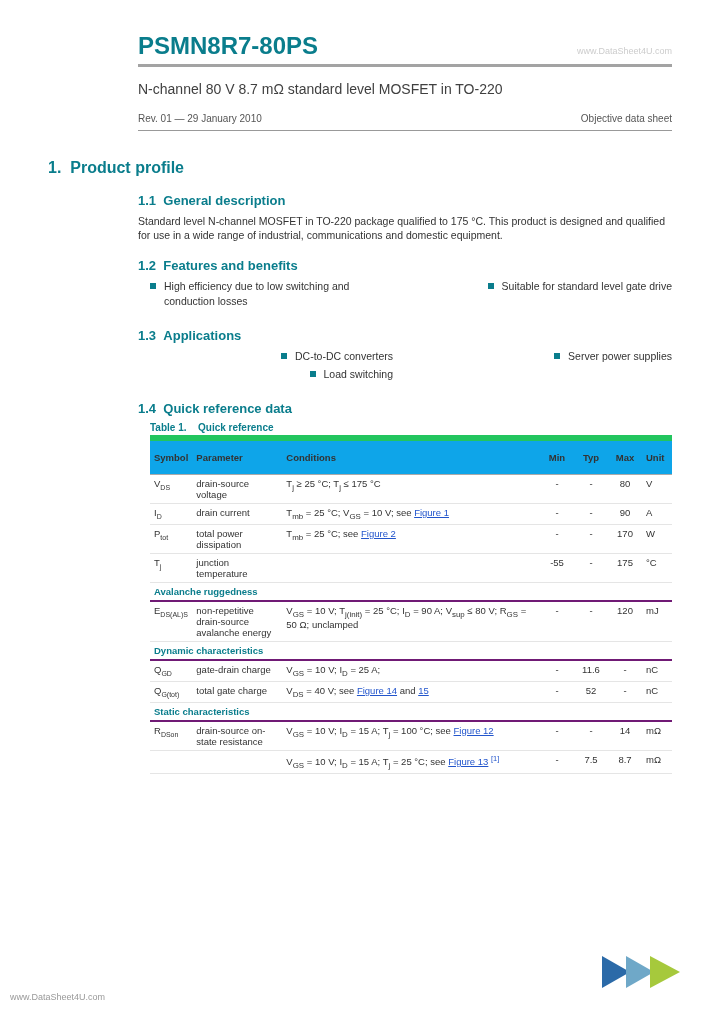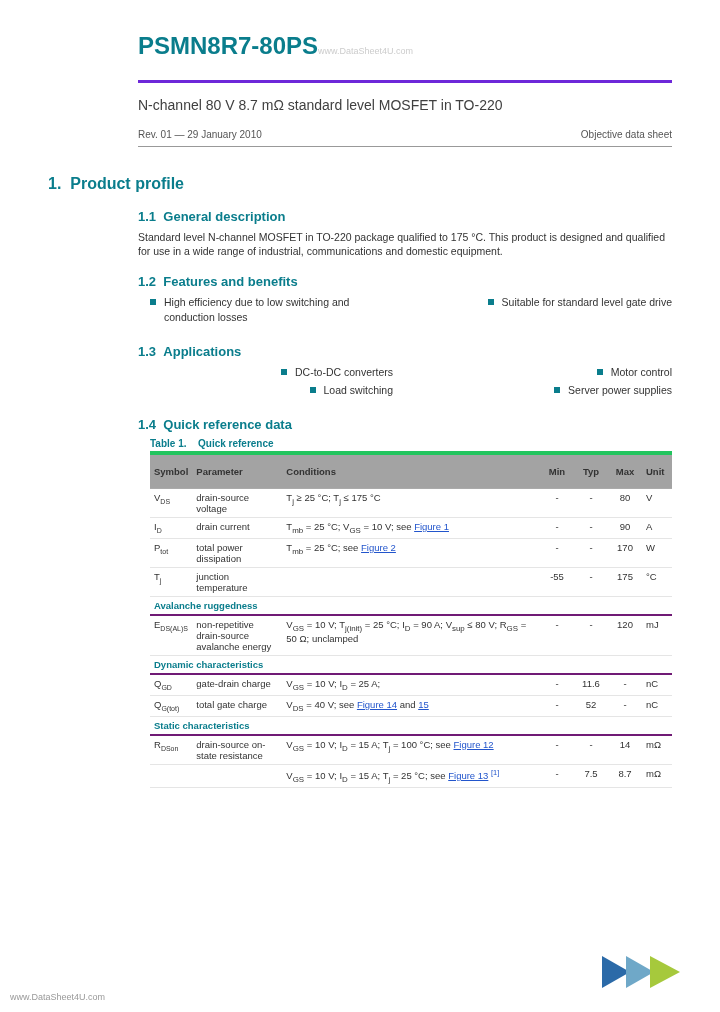--- a/index.html
+++ b/index.html
@@ -1,35 +1,35 @@
 <!DOCTYPE html>
 <html><head>
 <meta charset="utf-8">
 <style>
   * { margin: 0; padding: 0; box-sizing: border-box; }
   body { font-family: Arial, Helvetica, sans-serif; background: #fff; width: 720px; height: 1012px; position: relative; font-size: 11px; color: #333; }
   .page { padding: 32px 48px 0 48px; }
   .header-block { margin-left: 90px; }
-  .title-wrap { border-bottom: 3px solid #6d28d9; padding-bottom: 20px; display: flex; align-items: baseline; }
+  .title-wrap { border-bottom: 3px solid #a3a3a3; padding-bottom: 4px; display: flex; justify-content: space-between; align-items: baseline; }
   .part-number { font-size: 24px; font-weight: bold; color: #0a7d8c; }
   .header-right { font-size: 9px; color: #ccc; }
   .subtitle { font-size: 14px; color: #404040; margin-top: 14px; }
   .rev-line { display: flex; justify-content: space-between; border-bottom: 1px solid #999; padding: 4px 0 6px 0; margin-top: 12px; font-size: 10px; color: #555; }
   .sec-h1 { font-size: 16px; font-weight: bold; color: #0a7d8c; margin-top: 28px; }
   .sec-body { margin-left: 90px; }
   .sec-h2 { font-size: 13px; font-weight: bold; color: #0a7d8c; margin-top: 16px; margin-bottom: 6px; }
   .para { font-size: 10.5px; line-height: 1.35; color: #333; }
   .bullets { display: flex; gap: 24px; margin-top: 4px; }
   .bul-col { flex: 1; }
   .bul-item { display: flex; align-items: flex-start; gap: 8px; font-size: 10.5px; line-height: 1.35; margin-bottom: 4px; padding-left: 12px; justify-content: flex-end; }
   .sq { width: 6px; height: 6px; background: #0a7d8c; margin-top: 4px; flex-shrink: 0; }
   .table-caption { font-size: 10px; font-weight: bold; color: #0a7d8c; margin-bottom: 2px; margin-top: 6px; padding-left: 12px; }
   .tc-num { display: inline-block; width: 48px; }
   table { width: 100%; border-collapse: collapse; font-size: 9.5px; margin-left: 12px; width: calc(100% - 12px); }
-  thead th { background: #a3a3a3; text-align: left; padding: 11px 4px; font-weight: bold; border-top: 4px solid #22c55e; border-bottom: 1px solid #aaa; }
+  thead th { background: #0ea5e9; text-align: left; padding: 11px 4px; font-weight: bold; border-top: 6px solid #22c55e; border-bottom: 1px solid #aaa; }
   tbody td { padding: 3px 4px; vertical-align: top; border-bottom: 1px solid #e5e5e5; }
   .subhead td { color: #0a7d8c; font-weight: bold; border-bottom: 2px solid #701a75; }
   .sym sub { font-size: 7px; }
   .lnk { color: #2255cc; text-decoration: underline; }
   .fn { font-size: 8.5px; color: #444; margin-top: 8px; margin-left: 12px; }
   .fn .fnum { display: inline-block; width: 18px; }
   .logo { position: absolute; right: 40px; bottom: 24px; display: flex; align-items: center; }
   .logo .tri { width: 0; height: 0; border-top: 16px solid transparent; border-bottom: 16px solid transparent; margin-right: -4px; }
   .logo .t1 { border-left: 28px solid #2b6aa8; }
   .logo .t2 { border-left: 28px solid #6fa8c8; }
@@ -96,24 +96,20 @@
             <span>DC-to-DC converters</span>
           </div>
         <div class="bul-item">
             <span class="sq"></span>
             <span>Load switching</span>
           </div>
       </div>
       <div class="bul-col">
         <div class="bul-item">
             <span class="sq"></span>
-            <span>Motor control</span>
-          </div>
-        <div class="bul-item">
-            <span class="sq"></span>
             <span>Server power supplies</span>
           </div>
       </div>
     </div>
 
     <div class="sec-h2">
       <span>1.4</span>&nbsp;&nbsp;<span>Quick reference data</span>
     </div>
 
     <div class="table-caption">

